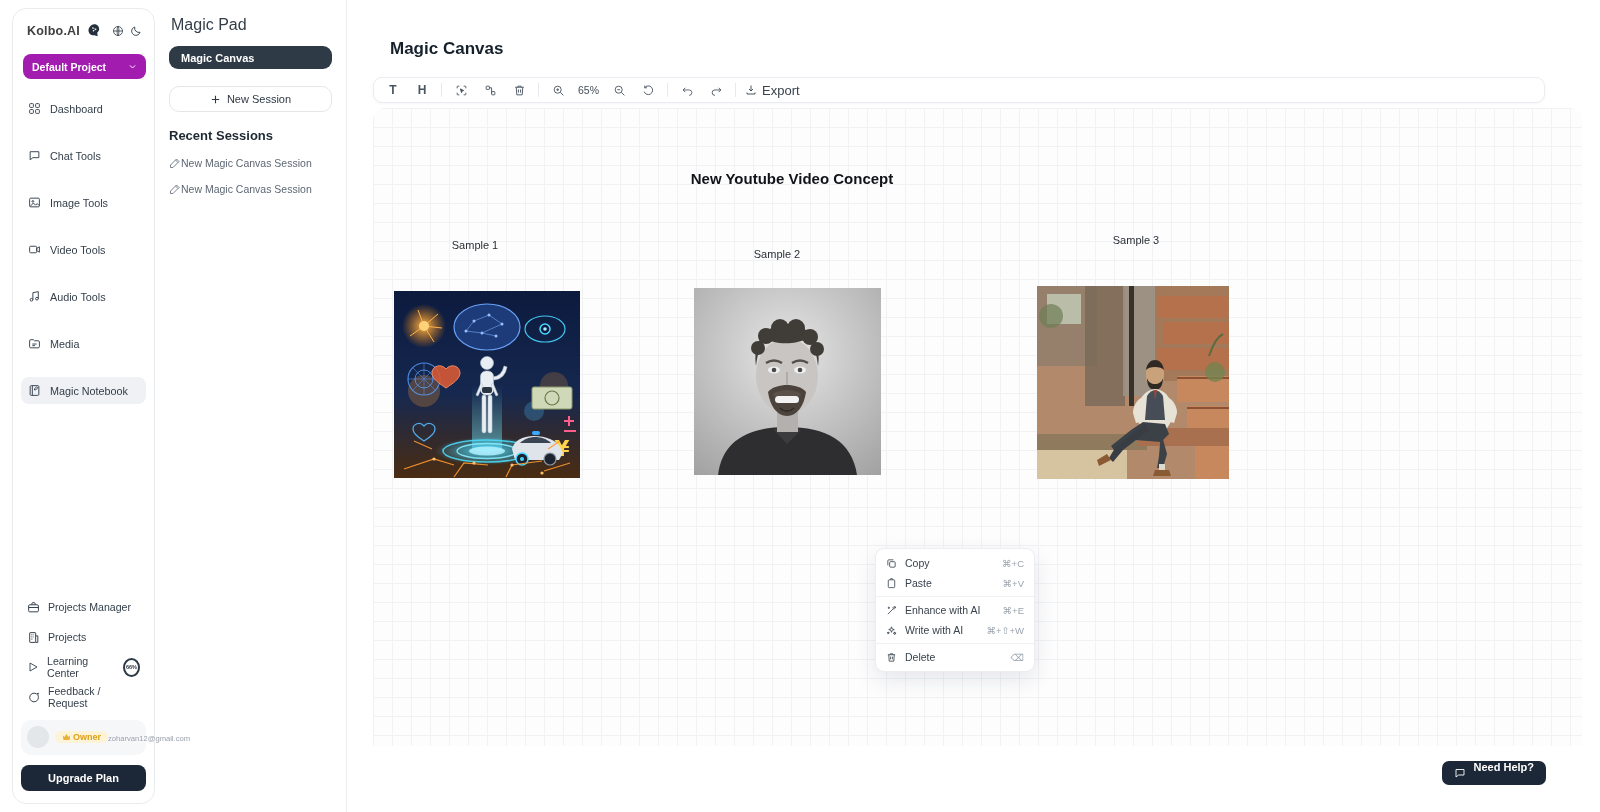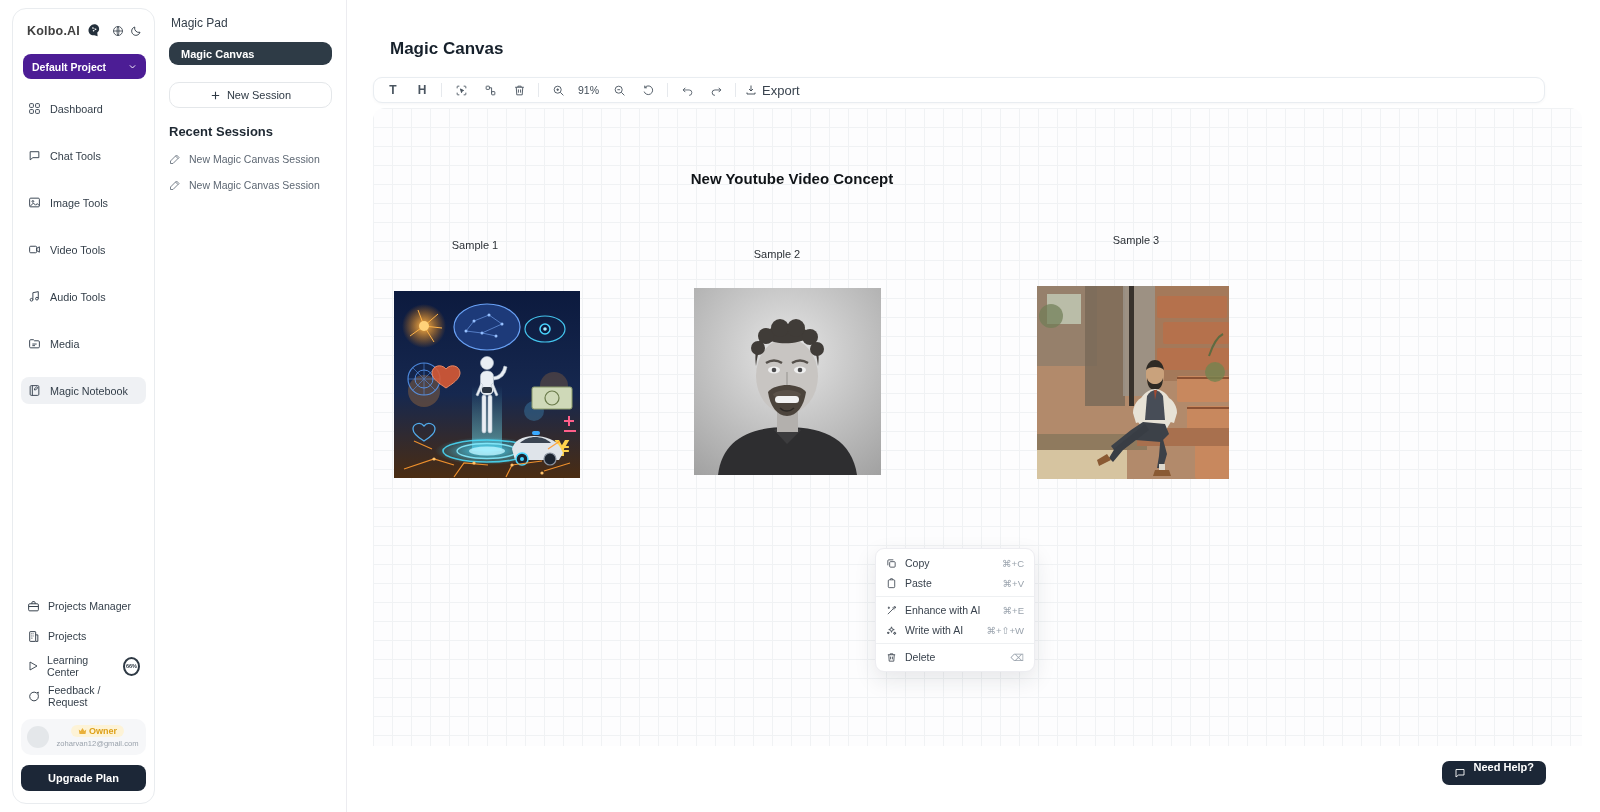--- a/index.html
+++ b/index.html
@@ -8,53 +8,53 @@
   .app { display:flex; width:1600px; height:812px; }
 
   
   .sidebar { width:143px; margin:8px 0 8px 12px; border:1px solid #e9ecef; border-radius:14px;
     background:#fff; display:flex; flex-direction:column; padding:14px 8px 12px; flex:none; }
   .logo-row { display:flex; align-items:center; gap:6px; padding:0 4px 0 6px; }
   .brand { font-weight:800; font-size:12.5px; color:#404040; letter-spacing:.2px; }
   .ic { display:inline-flex; align-items:center; justify-content:center; }
   .ic svg { display:block; }
   .logo-row .spread { margin-left:auto; }
-  .project-btn { margin:16px 2px 0; height:25px; width:123px; background:#4c1d95; color:#fff;
+  .project-btn { margin:16px 2px 0; height:25px; width:123px; background:#a21caf; color:#fff;
     border:none; border-radius:8px; font-family:inherit; font-size:10.5px; font-weight:700;
     display:flex; align-items:center; justify-content:space-between; padding:0 9px; cursor:pointer; }
   .nav { margin-top:16px; display:flex; flex-direction:column; gap:20px; }
   .nav-item { display:flex; align-items:center; gap:9px; height:27px; padding:0 7px;
     font-size:10.8px; color:#333e49; border-radius:8px; cursor:pointer; }
   .nav-item.active { background:#eff1f4; }
   .nav-item .ic { color:#3a4552; }
   .sidebar .flex-spacer { flex:1; }
   .foot-item { display:flex; align-items:center; gap:8px; height:30px; padding:0 6px;
     font-size:10.6px; color:#333e49; cursor:pointer; }
   .progress-ring { width:19px; height:19px; border-radius:50%; border:2px solid #2e3944;
     font-size:5.5px; font-weight:700; color:#2e3944; display:flex; align-items:center; justify-content:center; margin-left:2px; }
   .user-card { margin-top:8px; background:#f6f7f9; border-radius:10px; padding:6px 6px 7px;
     display:flex; align-items:center; gap:6px; cursor:pointer; }
   .avatar { width:22px; height:22px; border-radius:50%; background:#e4e7ea; flex:none; }
-  .user-meta { display:flex; flex-direction:column; align-items:center; flex:1; min-width:0; }
+  .user-meta { display:flex; align-items:center; flex:1; min-width:0; }
   .owner-badge { display:inline-flex; align-items:center; gap:2px; background:#fdf3d7;
     color:#dda018; font-size:9px; font-weight:800; border-radius:8px; padding:1px 7px; }
   .user-email { font-size:7.6px; color:#9aa2ac; margin-top:2px; white-space:nowrap; }
   .upgrade-btn { margin-top:10px; height:26px; background:#1c2737; color:#fff; border:none;
     border-radius:8px; font-family:inherit; font-size:11px; font-weight:700; cursor:pointer; width:100%; }
 
   
   .sessions { width:192px; border-right:1px solid #ececf0; padding:14px 14px 0; flex:none; }
-  .pad-item { font-size:12px; color:#333e49; padding:2px 2px 12px; cursor:pointer; }
+  .pad-item { font-size:16px; color:#333e49; padding:2px 2px 12px; cursor:pointer; }
   .canvas-pill { background:#2e3b46; color:#fff; font-size:11px; font-weight:700;
     border-radius:9px; height:23px; display:flex; align-items:center; padding:0 12px; cursor:pointer; }
   .new-session { margin-top:17px; height:26px; width:100%; background:#fff; border:1px solid #e4e7ea;
     border-radius:10px; font-family:inherit; font-size:11px; font-weight:400; color:#2e3944;
     display:flex; align-items:center; justify-content:center; gap:6px; cursor:pointer; }
   .recent-title { margin-top:16px; font-size:13px; font-weight:800; color:#1e2832; }
-  .session-row { display:flex; align-items:center; gap:8px; margin-top:14px; font-size:10.5px;
+  .session-row { display:flex; align-items:center; gap:0; margin-top:14px; font-size:10.5px;
     color:#5d6773; cursor:pointer; }
 
   
   .main { flex:1; position:relative; background:#fff; }
   .page-title { position:absolute; left:43px; top:39px; font-size:17px; font-weight:800; color:#16202b; }
   .toolbar { position:absolute; left:26px; right:55px; top:77px; height:26px; background:#fff;
     border:1px solid #e9edf1; border-radius:9px; box-shadow:0 1px 3px rgba(20,30,40,.04);
     display:flex; align-items:center; padding:0 9px; gap:9px; color:#4a5560; }
   .tbtn { height:20px; min-width:20px; display:flex; align-items:center; justify-content:center;
     border-radius:5px; cursor:pointer; font-size:12px; font-weight:600; color:#4a5560; }
@@ -306,21 +306,21 @@
             <path d="M4 6h16M9 6V4h6v2M6 6l1 14h10l1-14M10 10v6M14 10v6"></path>
           </svg>
         </span>
       <span class="tsep"></span>
       <span class="tbtn">
           <svg width="13" height="13" viewBox="0 0 24 24" fill="none" stroke="currentColor" stroke-width="1.7">
             <circle cx="10.5" cy="10.5" r="6.5"></circle>
             <path d="M15.5 15.5L21 21M8 10.5h5M10.5 8v5"></path>
           </svg>
         </span>
-      <span class="zoom-label">91%</span>
+      <span class="zoom-label">65%</span>
       <span class="tbtn">
           <svg width="13" height="13" viewBox="0 0 24 24" fill="none" stroke="currentColor" stroke-width="1.7">
             <circle cx="10.5" cy="10.5" r="6.5"></circle>
             <path d="M15.5 15.5L21 21M8 10.5h5"></path>
           </svg>
         </span>
       <span class="tbtn">
           <svg width="13" height="13" viewBox="0 0 24 24" fill="none" stroke="currentColor" stroke-width="1.7">
             <path d="M5 7a8 8 0 1 1-1 7"></path>
             <path d="M5 3v4h4" stroke-linejoin="round"></path>

